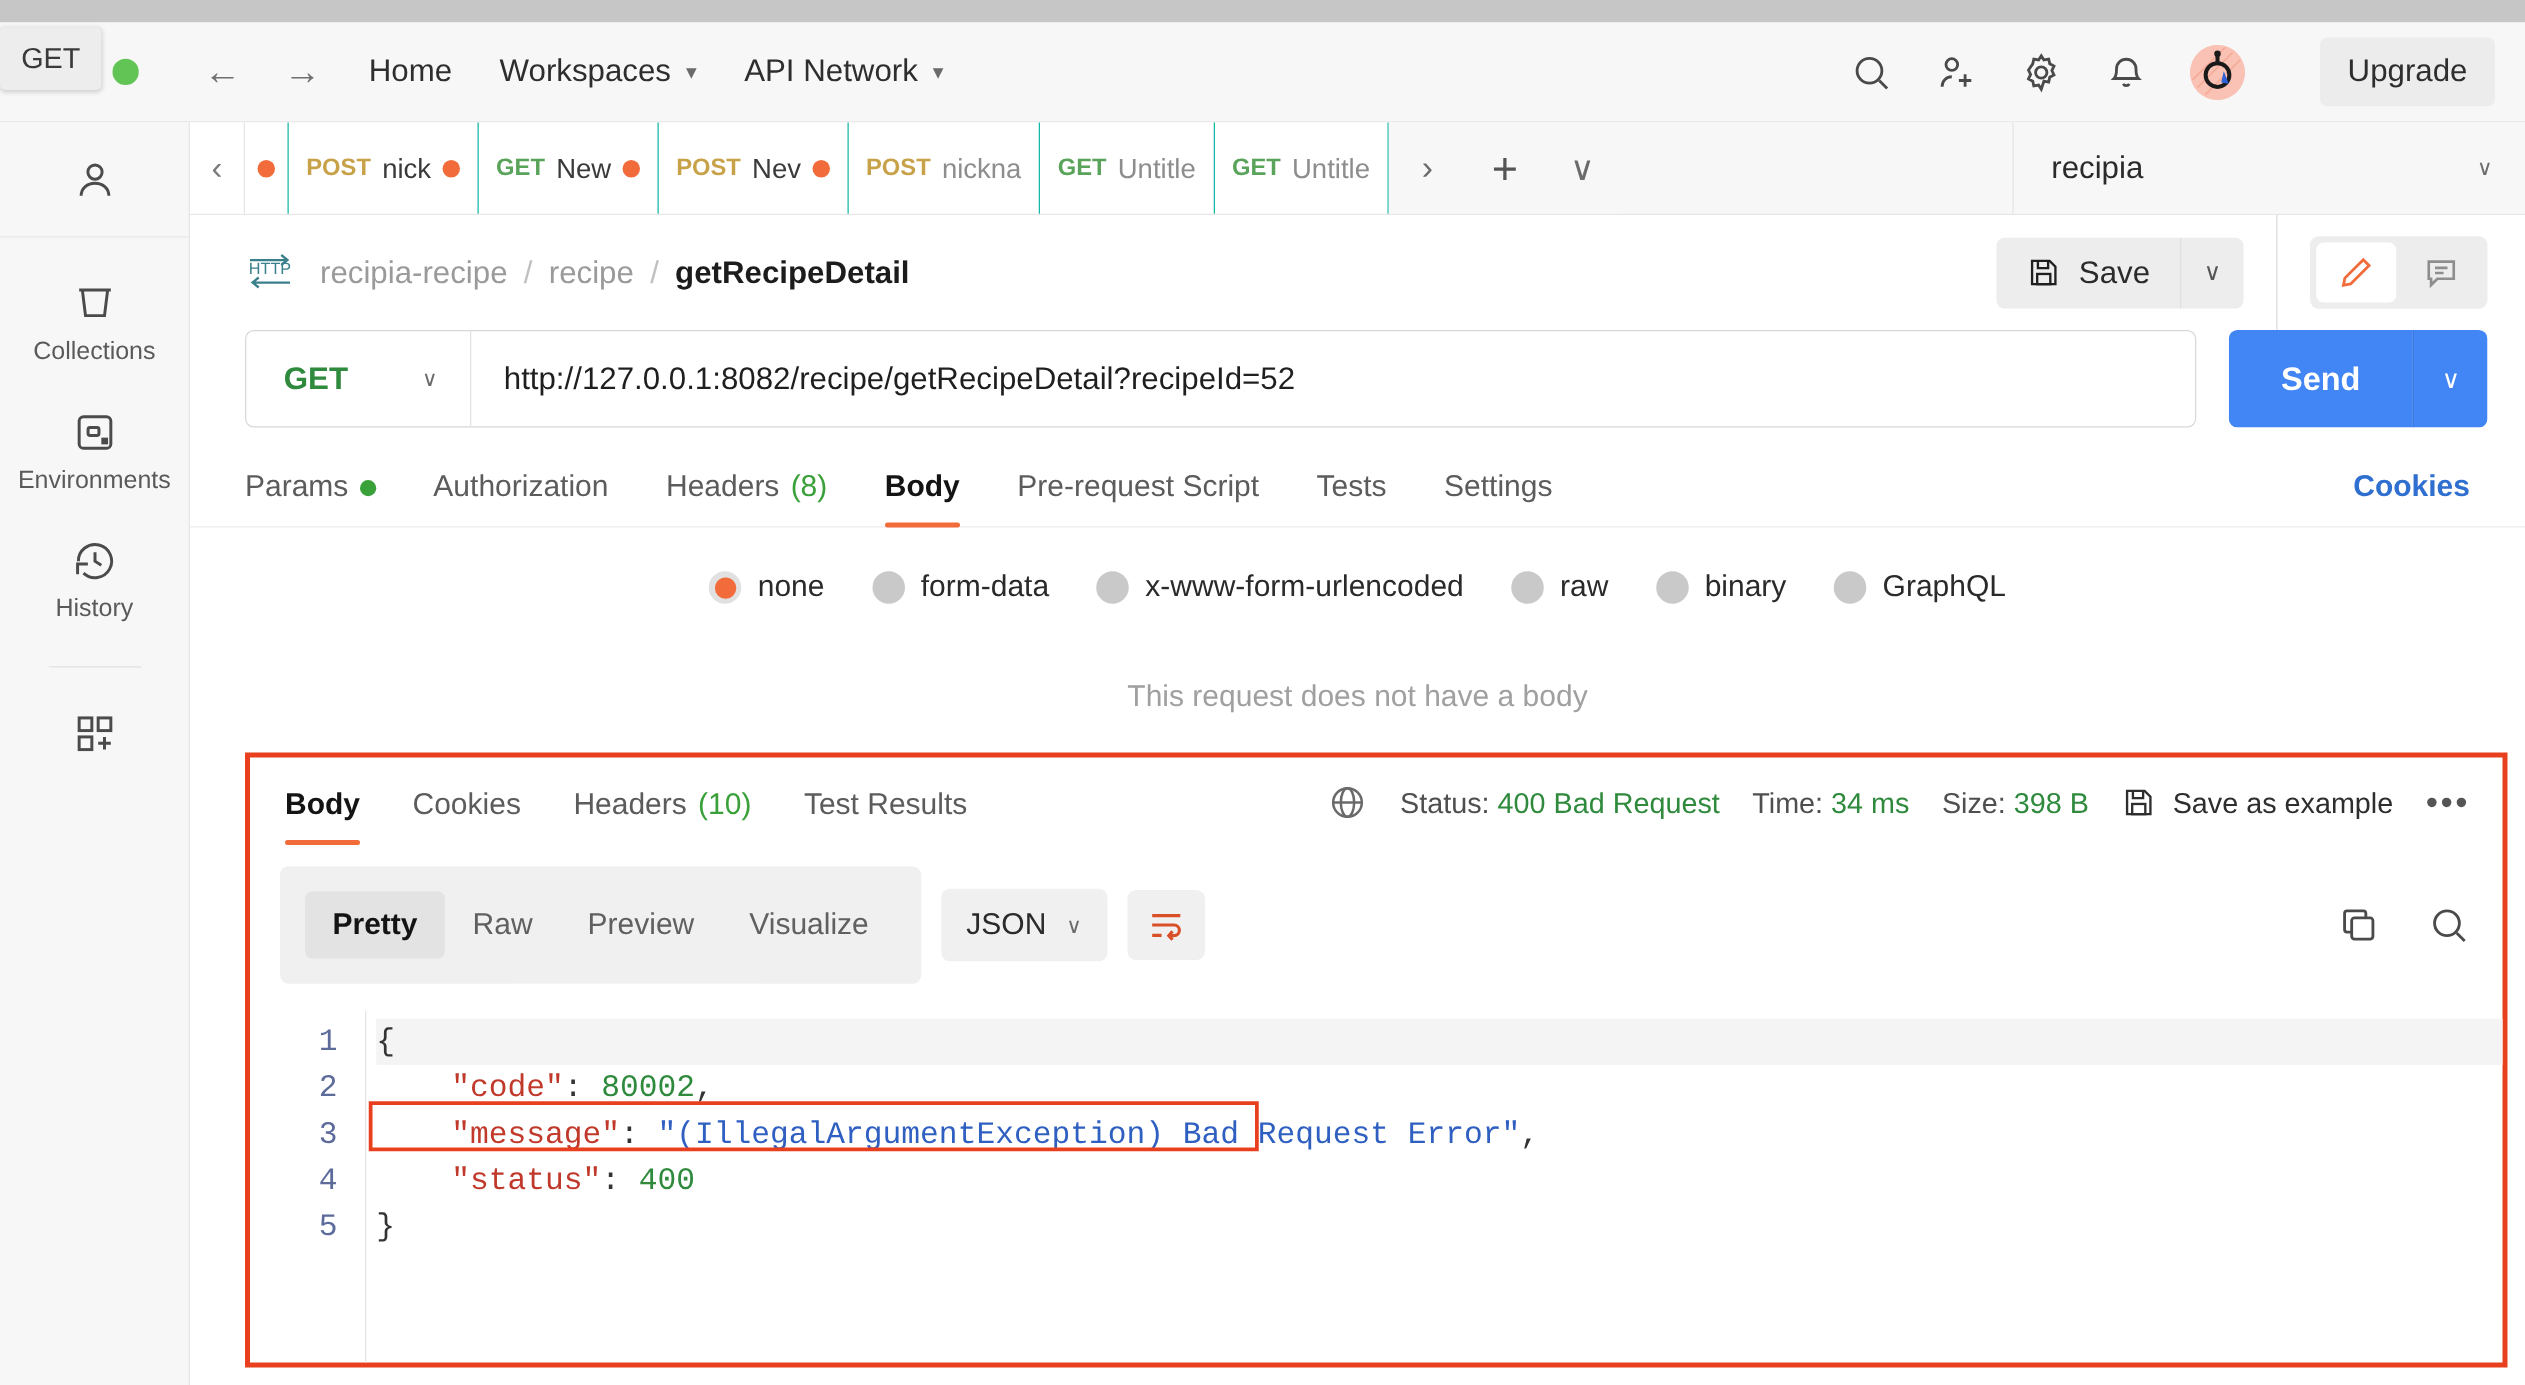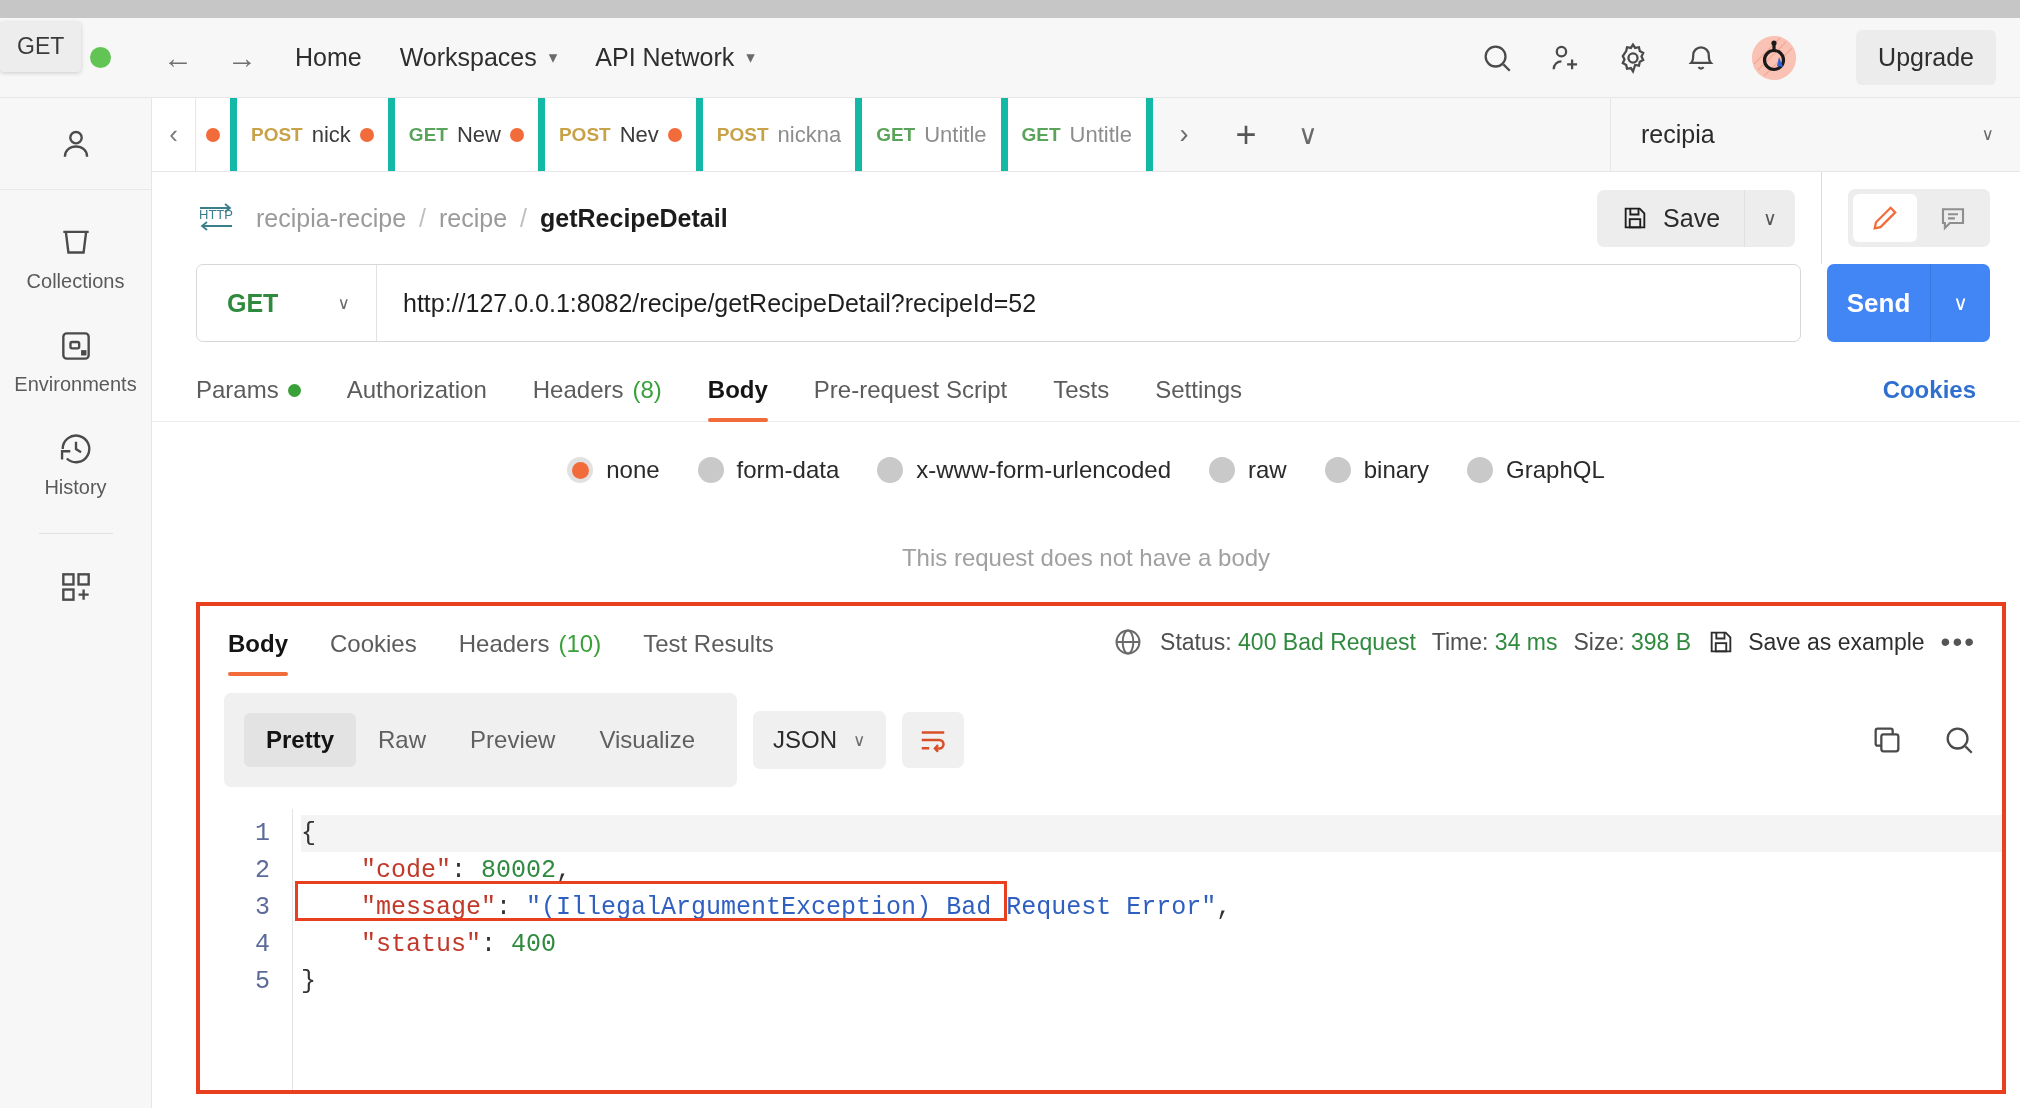--- a/index.html
+++ b/index.html
@@ -94,21 +94,21 @@
     display: flex; align-items: stretch; flex: none;
   }
   .tabscroll {
     width: 44px; display: flex; align-items: center; justify-content: center;
     font-size: 26px; color: #7a7a7a; border-right: 1px solid #e6e6e6;
     background: #fff;
   }
   .tabs { display: flex; align-items: stretch; background: #fff; min-width: 0; }
   .tab {
     display: flex; align-items: center; gap: 9px;
-    padding: 0 14px; border-right: 7px solid #14b8a6;
+    padding: 0 14px; border-right: 1px solid #14b8a6;
     font-size: 22px; color: #3b3b3b; white-space: nowrap; overflow: hidden;
     max-width: 178px;
   }
   .tab.narrow { max-width: 66px; padding: 0 10px; }
   .verb { font-size: 19px; font-weight: bold; }
   .v-get { color: #5aa35a; }
   .v-post { color: #c8a249; }
   .tname { color: #3b3b3b; overflow: hidden; text-overflow: clip; }
   .tname.fade { color: #8d8d8d; }
   .dot-orange { width: 14px; height: 14px; border-radius: 50%; background: #f26b3a; flex: none; }
@@ -163,21 +163,21 @@
     border-right: 1px solid #e2e2e2;
   }
   .method-t { font-size: 25px; color: #2f8a3e; font-weight: bold; }
   .urlinput {
     flex: 1; border: 0; outline: 0; font-size: 25px; color: #1f1f1f;
     padding: 0 26px; font-family: "Liberation Sans", sans-serif; background: transparent;
   }
   .sendgroup { display: flex; align-items: stretch; border-radius: 7px; overflow: hidden; }
   .sendbtn {
     background: #4285f4; color: #fff; font-size: 26px; font-weight: bold;
-    padding: 0 20px; display: flex; align-items: center;
+    padding: 0 42px; display: flex; align-items: center;
   }
   .sendcaret {
     background: #4285f4; color: #fff; padding: 0 22px; display: flex; align-items: center;
     font-size: 20px; border-left: 1px solid #3b78dd;
   }
 
   
   .reqtabs {
     display: flex; align-items: flex-end; gap: 46px;
     padding: 0 44px; margin-top: 34px; flex: none;
@@ -212,21 +212,21 @@
 
   
   .respwrap {
     flex: 1; margin: 8px 14px 14px 44px; border: 4px solid #e8401f;
     display: flex; flex-direction: column; min-height: 0; background: #fff;
   }
   .resphead {
     display: flex; align-items: flex-end; padding: 20px 26px 0 14px; flex: none;
     gap: 40px;
   }
-  .respmeta { margin-left: auto; display: flex; align-items: center; gap: 16px; padding-bottom: 17px; }
+  .respmeta { margin-left: auto; display: flex; align-items: center; gap: 26px; padding-bottom: 17px; }
   .globe { width: 32px; height: 32px; color: #6a6a6a; }
   .globe svg { width: 100%; height: 100%; }
   .meta { font-size: 23px; color: #4f4f4f; white-space: nowrap; }
   .meta b { color: #2f8a3e; font-weight: normal; }
   .saveex { display: flex; align-items: center; gap: 13px; font-size: 23px; color: #2e2e2e; justify-content: center; }
   .saveex svg { width: 28px; height: 28px; }
   .dots { font-size: 28px; color: #555; letter-spacing: 2px; }
 
   .respviews { display: flex; align-items: center; gap: 16px; padding: 18px 26px 0 24px; flex: none; }
   .segment { display: flex; background: #f0f0f0; border-radius: 7px; padding: 20px; }

